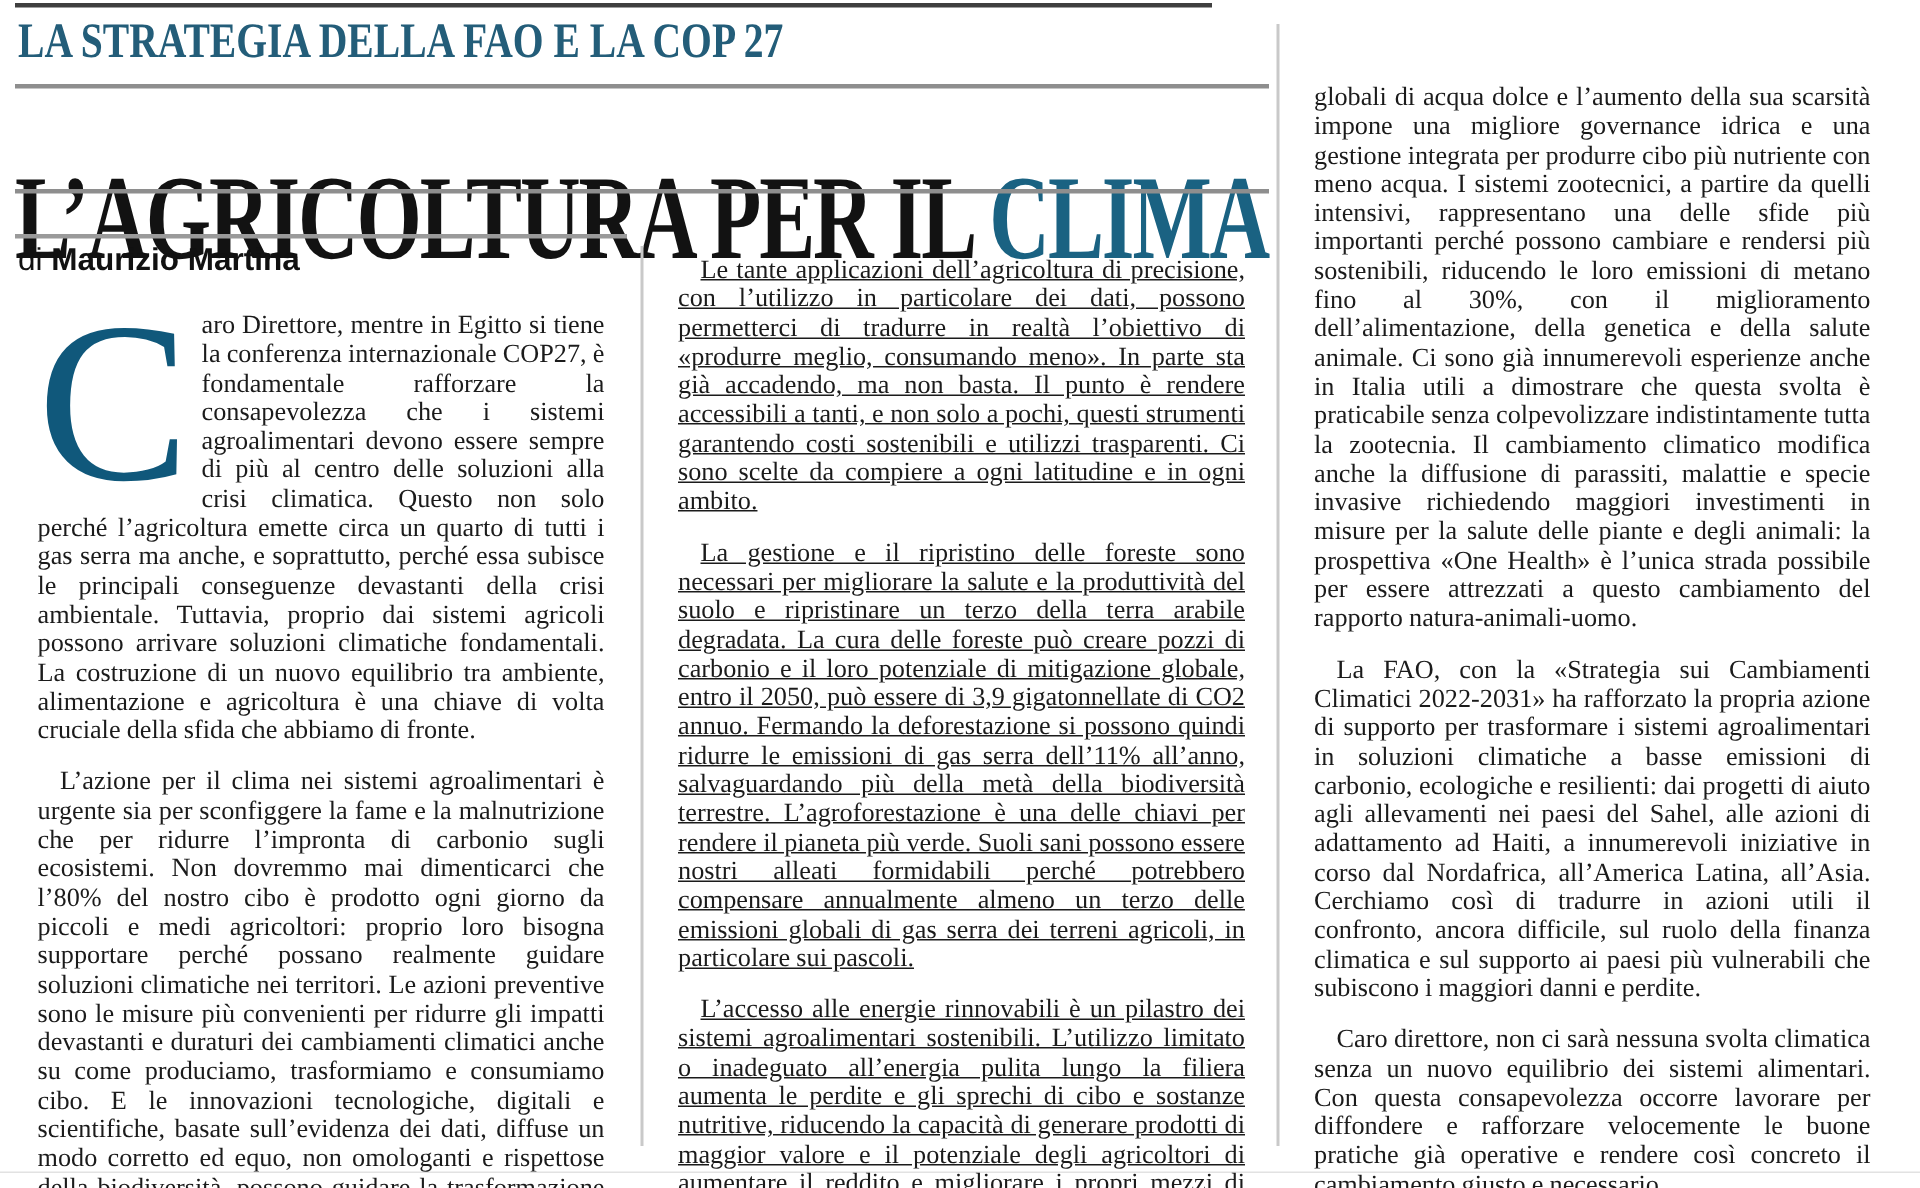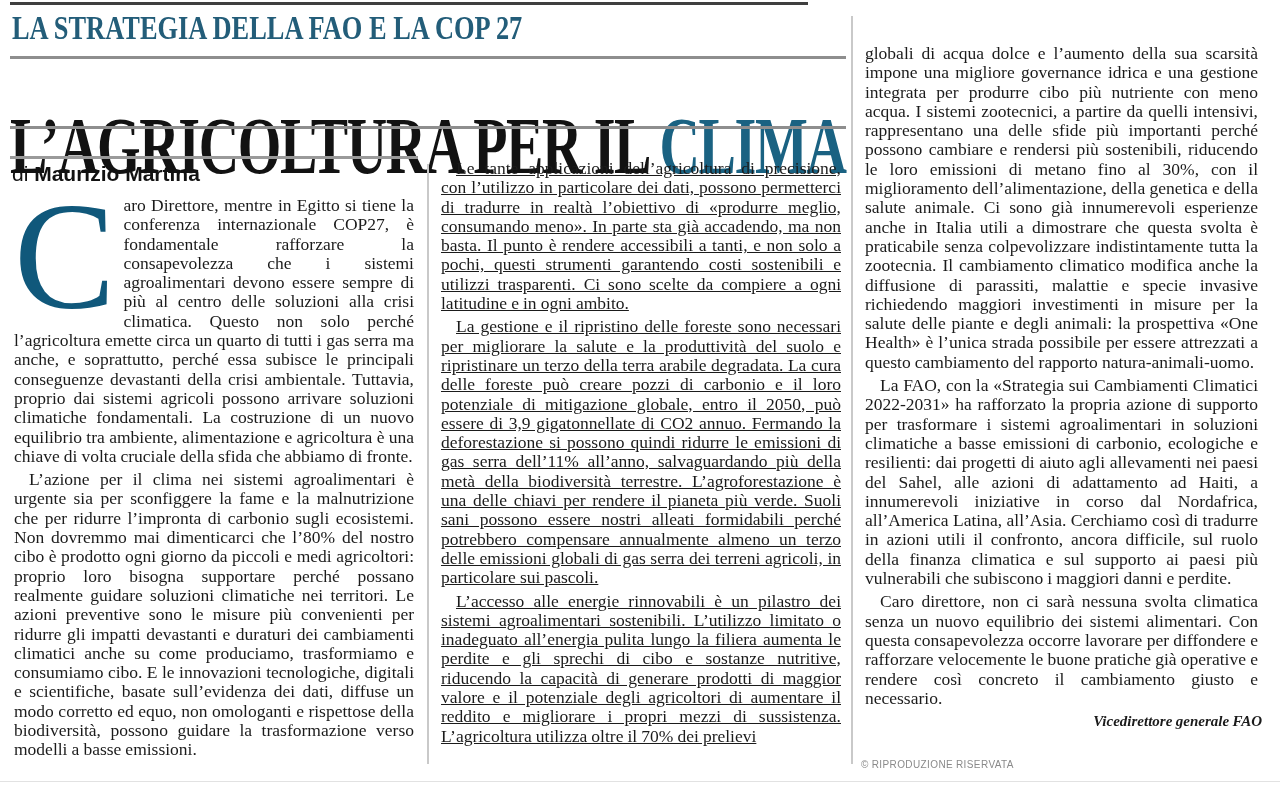--- a/index.html
+++ b/index.html
@@ -30,21 +30,21 @@
   .vdiv1{position:absolute;left:427px;top:164px;width:2px;height:600px;background:#c9c9c9;}
   .vdiv2{position:absolute;left:851px;top:16px;width:2px;height:748px;background:#c9c9c9;}
   .bottom-rule{position:absolute;left:0;top:781px;width:1280px;height:1px;background:#e2e2e2;}
   .col{
     position:absolute;text-align:justify;font-size:17.5px;line-height:19.3px;
     hyphens:auto;-webkit-hyphens:auto;word-spacing:-0.3px;
   }
   .col1{left:10px;top:192px;width:408px;}
   .col2{left:437px;top:155px;width:408px;text-decoration:underline;}
   .col3{left:861px;top:40px;width:401px;}
-  .para{margin:4px;}
+  .para{margin:15px;}
   .para.indent{text-indent:15px;}
   .dropcap{
     float:left;color:#10587b;font-size:152px;line-height:113px;
     margin:5px 8px 0 0;font-weight:normal;
   }
   .signoff{
     text-align:right;font-style:italic;font-weight:bold;font-size:15px;margin-top:3px;
   }
   .copyright{
     text-align:left;font-family:"Liberation Sans", sans-serif;font-size:10px;

